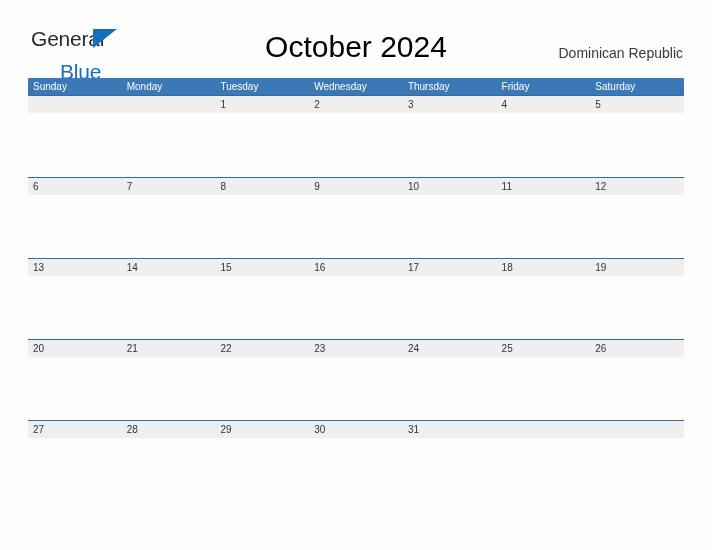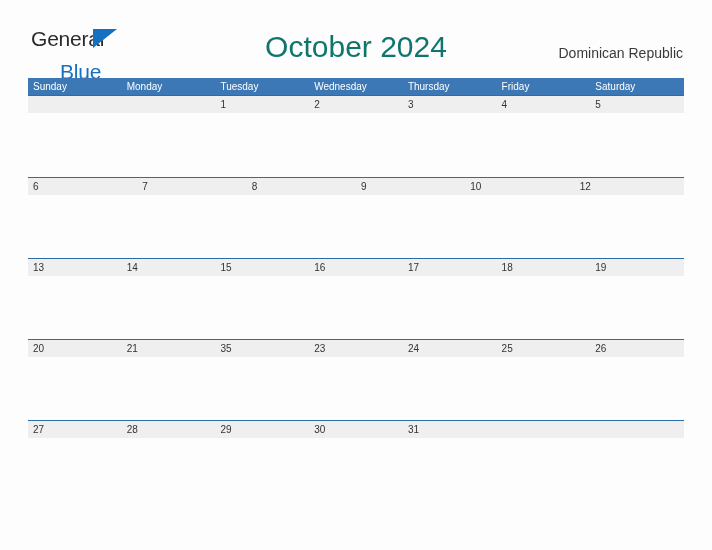--- a/index.html
+++ b/index.html
@@ -71,21 +71,21 @@
   }
 
   .title {
     position: absolute;
     left: 0;
     top: 30px;
     width: 712px;
     text-align: center;
     font-size: 30px;
     font-weight: normal;
-    color: #0f766e;
+    color: #000000;
     letter-spacing: 0px;
   }
 
   .country {
     position: absolute;
     right: 29px;
     top: 45px;
     font-size: 14px;
     color: #3a3a3a;
     text-align: center;
@@ -216,20 +216,21 @@
     </div>
 
     <div class="week-row">
       <div class="week-rule"></div>
       <div class="week-dates">
         <div class="date-cell">6</div>
         <div class="date-cell">7</div>
         <div class="date-cell">8</div>
         <div class="date-cell">9</div>
         <div class="date-cell">10</div>
+        <div class="date-cell">11</div>
         <div class="date-cell">12</div>
       </div>
       <div class="week-body">
         <div class="body-cell"></div>
         <div class="body-cell"></div>
         <div class="body-cell"></div>
         <div class="body-cell"></div>
         <div class="body-cell"></div>
         <div class="body-cell"></div>
         <div class="body-cell"></div>
@@ -256,21 +257,21 @@
         <div class="body-cell"></div>
         <div class="body-cell"></div>
       </div>
     </div>
 
     <div class="week-row">
       <div class="week-rule"></div>
       <div class="week-dates">
         <div class="date-cell">20</div>
         <div class="date-cell">21</div>
-        <div class="date-cell">35</div>
+        <div class="date-cell">22</div>
         <div class="date-cell">23</div>
         <div class="date-cell">24</div>
         <div class="date-cell">25</div>
         <div class="date-cell">26</div>
       </div>
       <div class="week-body">
         <div class="body-cell"></div>
         <div class="body-cell"></div>
         <div class="body-cell"></div>
         <div class="body-cell"></div>

